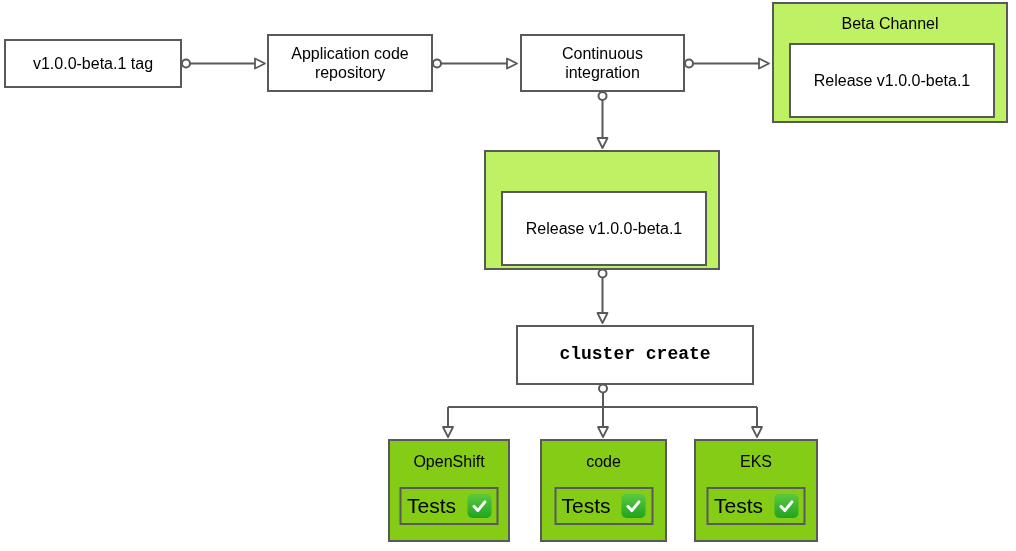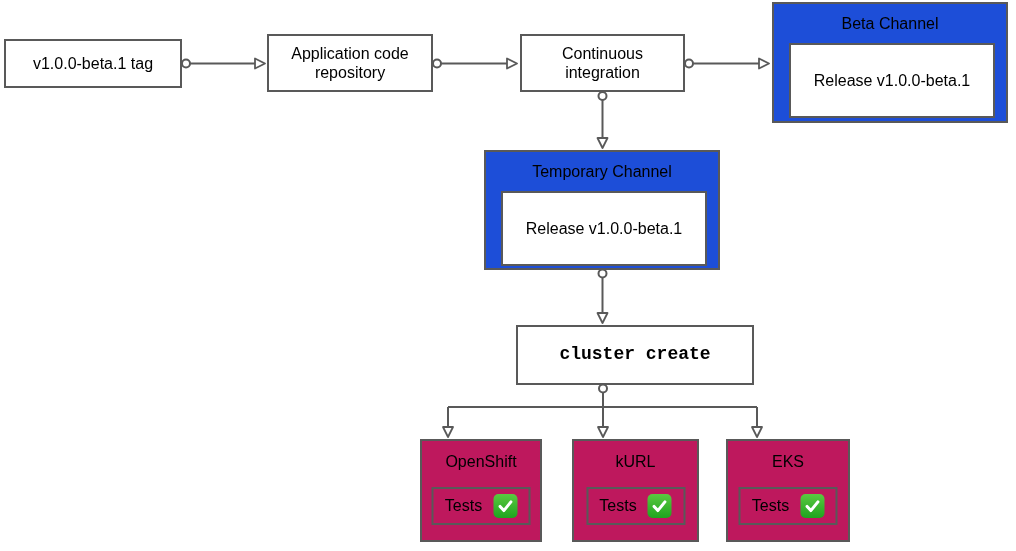--- a/index.html
+++ b/index.html
@@ -21,38 +21,38 @@
   .connectors polygon{stroke:var(--stroke);stroke-width:1.8;fill:#ffffff;stroke-linejoin:round;}
 
   .node{
     position:absolute;box-sizing:border-box;border:2px solid var(--stroke);background:#ffffff;
     display:flex;align-items:center;justify-content:center;text-align:center;
     font-size:16px;line-height:1.2;
   }
   .node.mono{font-family:"Liberation Mono","DejaVu Sans Mono",monospace;font-weight:bold;font-size:18px;}
 
   .channel{
-    position:absolute;box-sizing:border-box;border:2px solid var(--stroke);background:#1d4ed8;
+    position:absolute;box-sizing:border-box;border:2px solid var(--stroke);background:#bef264;
   }
   .channel-title{position:absolute;top:11px;left:0;right:0;text-align:center;font-size:16px;}
   .release-box{
     position:absolute;box-sizing:border-box;border:2px solid var(--stroke);background:#ffffff;
     display:flex;align-items:center;justify-content:center;font-size:16px;
   }
   .channel .release-box{left:15px;top:39px;width:206px;height:75px;}
 
   .platform{
-    position:absolute;box-sizing:border-box;border:2px solid var(--stroke);background:#be185d;
-    width:122px;height:103px;top:439px;margin-left:32px;
+    position:absolute;box-sizing:border-box;border:2px solid var(--stroke);background:#84cc16;
+    width:122px;height:103px;top:439px;
   }
   .platform-title{position:absolute;top:12px;left:0;right:0;text-align:center;font-size:16px;}
   .tests-box{
     position:absolute;box-sizing:border-box;left:50%;transform:translateX(-50%);
     top:46px;width:99px;height:38px;border:2px solid var(--stroke);
-    display:flex;align-items:center;justify-content:center;gap:11px;font-size:16px;
+    display:flex;align-items:center;justify-content:center;gap:11px;font-size:21px;
   }
   .check-icon{
     width:24px;height:24px;border-radius:5px;flex:0 0 auto;
     background:linear-gradient(to bottom,var(--check-green-top),var(--check-green-bottom));
     display:flex;align-items:center;justify-content:center;
   }
   .check-icon svg{width:20px;height:20px;display:block;}
   .check-icon path{stroke:var(--check-mark);stroke-width:3.6;fill:none;stroke-linecap:round;stroke-linejoin:round;}
 </style>
 </head>
@@ -112,21 +112,20 @@
   </div>
 
   <div class="channel" style="left:772px;top:2px;width:236px;height:121px;">
     <div class="channel-title">Beta Channel</div>
     <div class="release-box">
       <span>Release v1.0.0-beta.1</span>
     </div>
   </div>
 
   <div class="channel" style="left:484px;top:150px;width:236px;height:120px;">
-    <div class="channel-title">Temporary Channel</div>
     <div class="release-box">
       <span>Release v1.0.0-beta.1</span>
     </div>
   </div>
 
   <div class="node mono" style="left:484px;top:325px;width:238px;height:60px;margin-left:32px;">
     <span>cluster create</span>
   </div>
 
   <div class="platform" style="left:388px;">
@@ -135,21 +134,21 @@
       <span>Tests</span>
       <span class="check-icon">
         <svg viewBox="0 0 24 24">
             <path d="M5.5 12.5 L10 17.5 L18.5 7"></path>
           </svg>
       </span>
     </div>
   </div>
 
   <div class="platform" style="left:540px;width:127px;">
-    <div class="platform-title">kURL</div>
+    <div class="platform-title">code</div>
     <div class="tests-box">
       <span>Tests</span>
       <span class="check-icon">
         <svg viewBox="0 0 24 24">
             <path d="M5.5 12.5 L10 17.5 L18.5 7"></path>
           </svg>
       </span>
     </div>
   </div>
 

